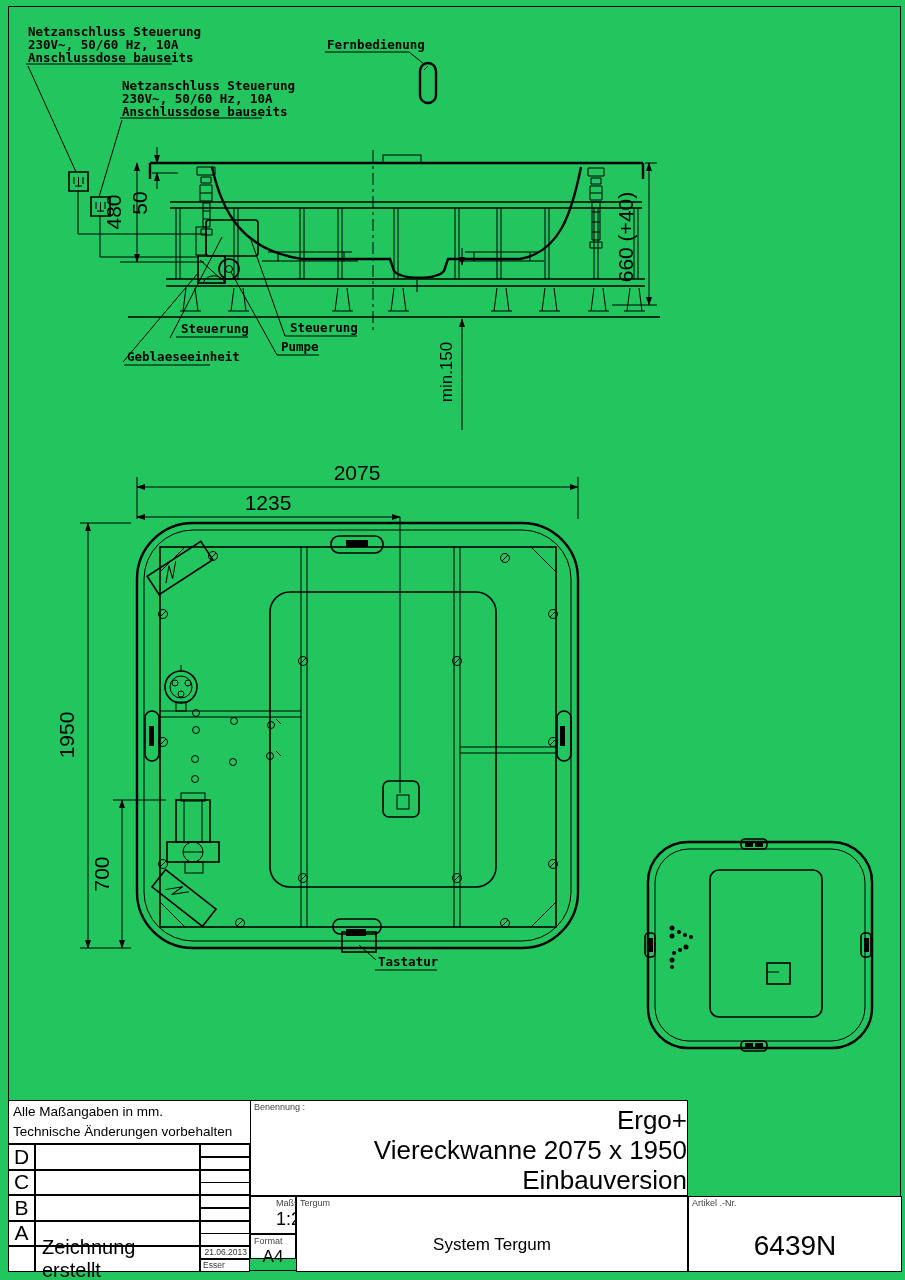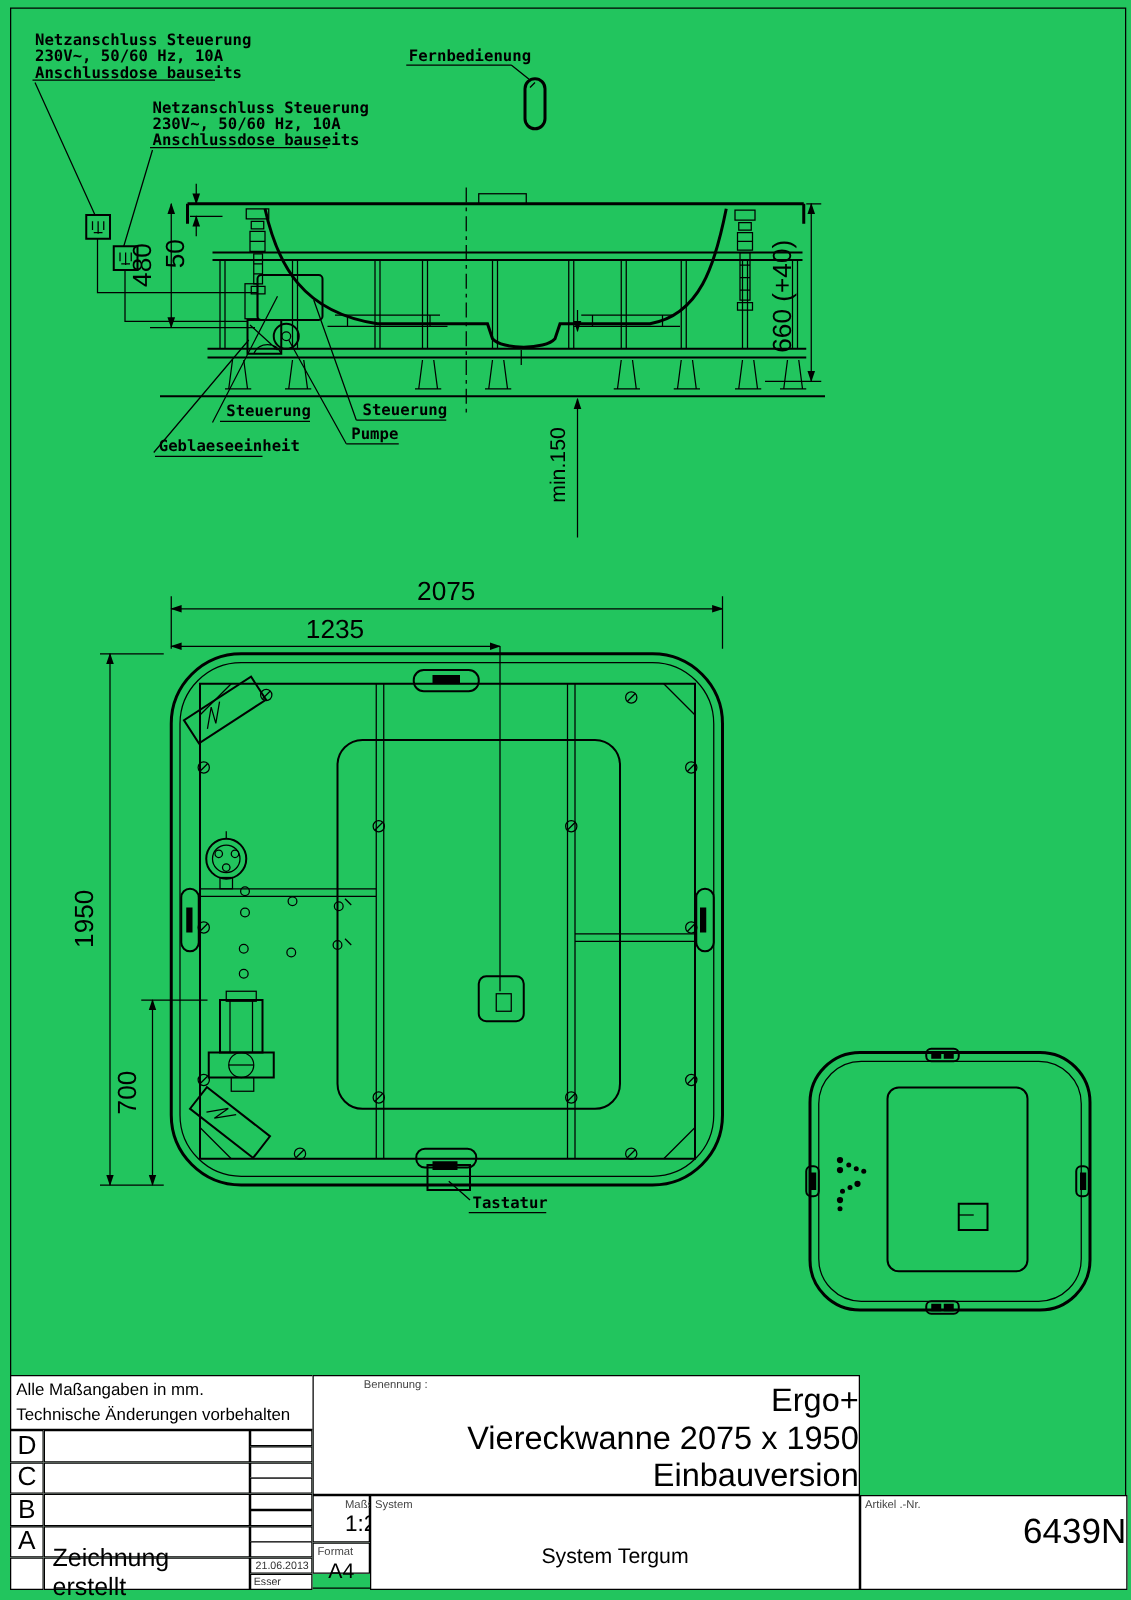--- a/index.html
+++ b/index.html
@@ -23,21 +23,21 @@
   .notes{font-size:13.5px;line-height:20px;padding:1px 4px;}
   .letter{font-size:21px;display:flex;align-items:center;justify-content:center;}
   .bigtitle{text-align:right;font-size:26px;line-height:30px;}
   .val-mid{font-size:17px;text-align:center;display:block;}
   .created{font-size:20px;display:flex;align-items:center;padding-left:6px;}
   .small-cell{font-size:8.5px;color:#333;padding:0 2px;overflow:hidden;white-space:nowrap;}
   .brandtxt{font-weight:bold;font-size:42px;letter-spacing:-2px;transform:scaleX(1.18);
             transform-origin:left center;white-space:nowrap;line-height:44px;}
   .addr{position:absolute;bottom:2px;left:0;right:0;display:flex;justify-content:space-between;
         font-size:12.5px;padding:0 4px;}
-  .artikel-val{font-size:28px;text-align:right;margin-top:0;}
+  .artikel-val{font-size:28px;text-align:center;margin-top:21px;}
 </style>
 </head>
 <body>
 
 <div id="sheet">
 <div id="border-frame"></div>
 
 <svg width="905" height="1100" viewBox="0 0 905 1100">
   <defs>
     <marker id="arr" viewBox="0 0 10 10" refX="9.2" refY="5" markerWidth="9" markerHeight="9" orient="auto-start-reverse">
@@ -264,38 +264,38 @@
   <div class="cell letter" style="left:0;top:120.5px;width:27px;height:25.5px;">A</div>
   <div class="cell" style="left:27px;top:120.5px;width:165px;height:25.5px;"></div>
   <div class="cell" style="left:192px;top:120.5px;width:50px;height:13px;"></div>
   <div class="cell" style="left:192px;top:133px;width:50px;height:13px;"></div>
 
   <div class="cell" style="left:0;top:146px;width:27px;height:26px;"></div>
   <div class="cell created" style="left:27px;top:146px;width:165px;height:26px;">Zeichnung erstellt</div>
   <div class="cell small-cell" style="left:192px;top:146px;width:50px;height:13px;text-align:right;">21.06.2013</div>
   <div class="cell small-cell" style="left:192px;top:159px;width:50px;height:13px;">Esser</div>
 
-  <div class="cell" style="left:242px;top:0;width:438px;height:96px;padding-left:37px;">
+  <div class="cell" style="left:242px;top:0;width:438px;height:96px;">
     <span class="lbl">Benennung :</span>
     <div class="bigtitle" style="margin-top:-8px;">
       <div>Ergo+</div>
       <div>Viereckwanne 2075 x 1950</div>
       <div>Einbauversion</div>
     </div>
   </div>
   <div class="cell" style="left:242px;top:96px;width:46px;height:38px;padding-left:22px;">
     <span class="lbl">Maßstab</span>
     <span class="val-mid" style="font-size:18px;text-align:left;padding-left:3px;">1:20</span>
   </div>
   <div class="cell" style="left:242px;top:134px;width:46px;height:25px;">
     <span class="lbl">Format</span>
     <span class="val-mid">A4</span>
   </div>
   <div class="cell" style="left:288px;top:96px;width:392px;height:76px;">
-    <span class="lbl">System</span>
+    <span class="lbl">Tergum</span>
     <span class="val-mid" style="margin-top:26px;">System Tergum</span>
   </div>
 
   <div class="cell" style="left:680px;top:96px;width:214px;height:76px;">
     <span class="lbl">Artikel .-Nr.</span>
     <div class="artikel-val">6439N</div>
   </div>
 </div>
 </div>
 

